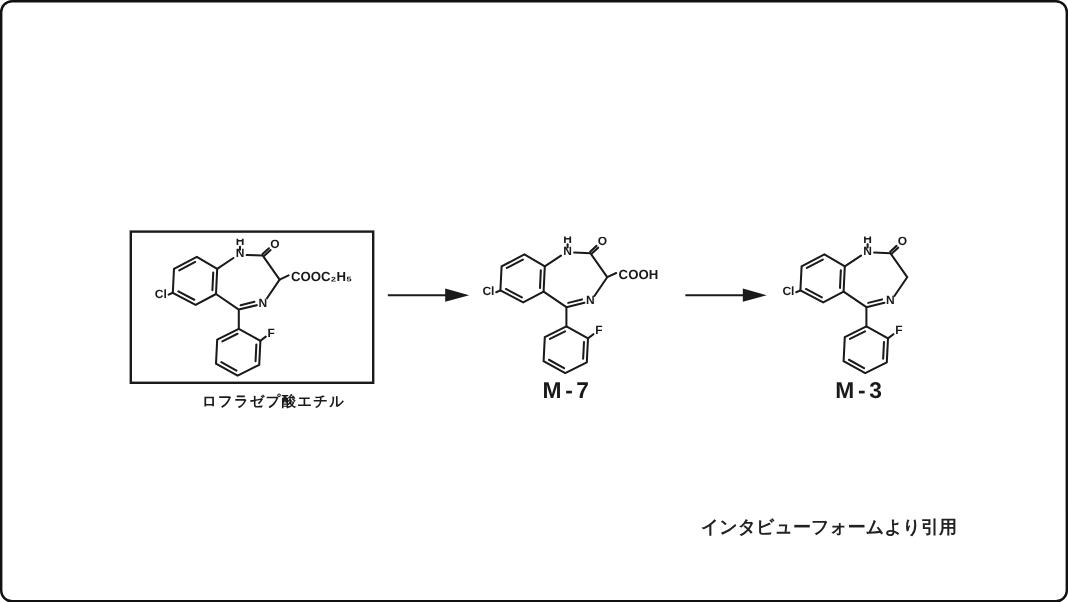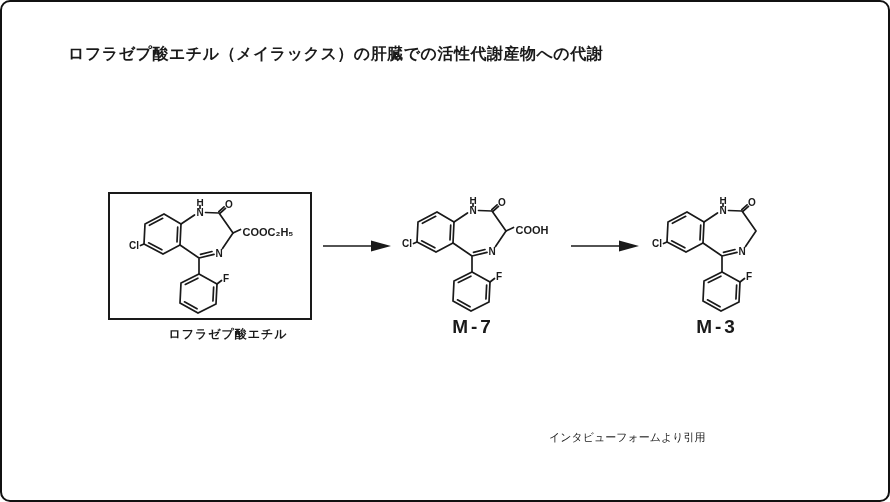--- a/index.html
+++ b/index.html
@@ -19,30 +19,30 @@
   }
   .mol-label{
     position:absolute;text-align:center;font-weight:bold;white-space:nowrap;
   }
   .lbl-1{left:124px;top:324px;width:204px;font-size:12px;letter-spacing:1px;}
   .lbl-m{font-size:19px;letter-spacing:3px;width:100px;top:314px;}
   .lbl-m1{left:421px;}
   .lbl-m2{left:665px;}
   .arrow{position:absolute;}
   .citation{
-    position:absolute;left:547px;top:428px;font-size:11px;color:#222;
+    position:absolute;left:582px;top:428px;font-size:15px;color:#222;
     white-space:nowrap;
+    font-weight:bold;
   }
 </style>
 </head>
 <body>
 
 <div class="figure">
 
-  <div class="title">ロフラゼプ酸エチル（メイラックス）の肝臓での活性代謝産物への代謝</div>
 
   <div class="mol-box"></div>
 
   <svg class="mol" style="left:125px;top:197px" width="175" height="122" viewBox="0 0 175 122">
     <g stroke="#1a1a1a" stroke-width="1.7" fill="none" stroke-linecap="round">
       <path d="M37,15 L54,25 L53,46 L36,55 L17,45 L18,25 Z"></path>
       <path d="M50.7,28.2 L50,42.9 M34.9,50.8 L21.6,43.8 M22.4,26.3 L35.7,19.3"></path>
       <path d="M13.5,46.5 L17,45"></path>
       <path d="M54,25 L67.5,16 M78.5,13.5 L92,14 M92,14 L106,34 M106,34 L95.5,49.5 M87,55.3 L72,59 M72,59 L53,46 M72,59 L72,75"></path>
       <path d="M85,52.5 L73.5,55.4"></path>

